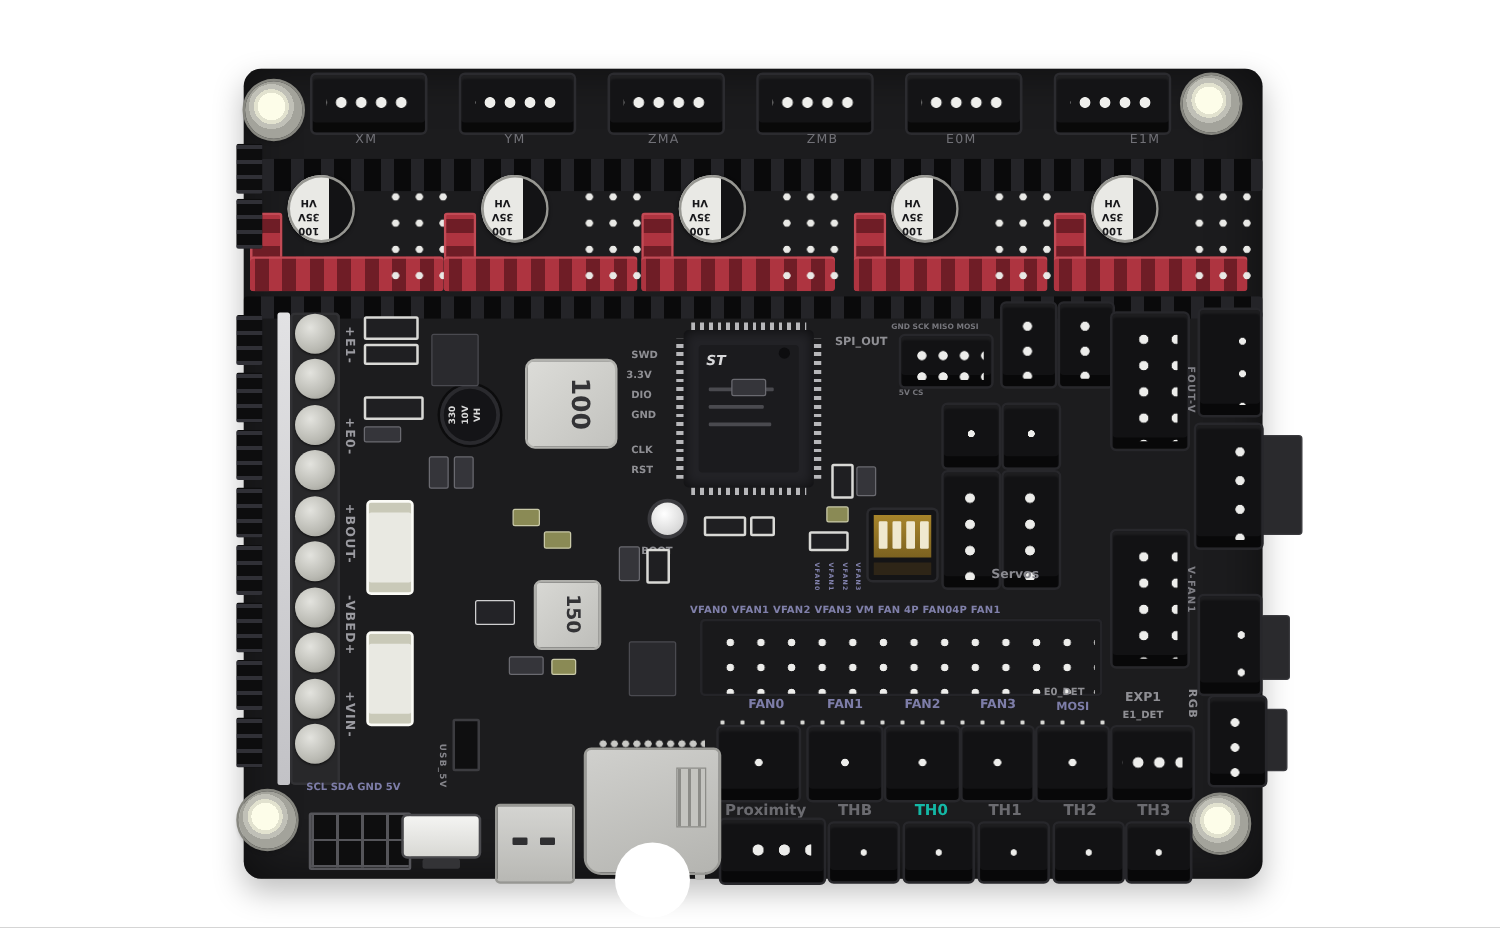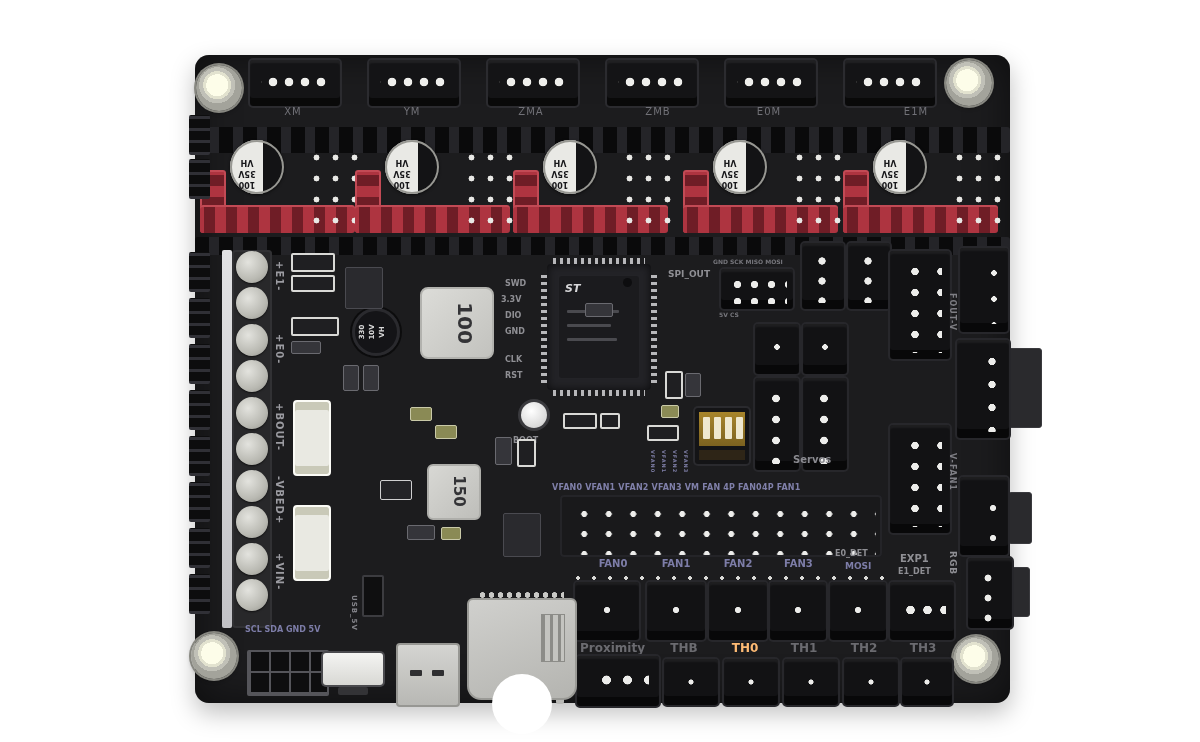--- a/index.html
+++ b/index.html
@@ -302,21 +302,21 @@
   </div>
   <div class="cbox" style="left:633px;top:525px;width:56px;height:58px">
     <div class="dg" style="left:10px;top:22px;width:36px;height:12px;background-image:radial-gradient(circle,#ededeb 0 2.8px,rgba(0,0,0,0) 3.3px);background-size:24px 100%;background-position:6px center"></div>
   </div>
   <div class="cbox" style="left:693px;top:525px;width:64px;height:58px">
     <div class="dg" style="left:8px;top:20px;width:48px;height:16px;background-image:radial-gradient(circle,#ededeb 0 4px,rgba(0,0,0,0) 4.5px);background-size:17px 100%;background-position:4px center"></div>
   </div>
 
   <div class="silk" style="left:385px;top:586px;width:66px;font-size:12px;color:#6b6b70">Proximity</div>
   <div class="silk" style="left:474px;top:586px;width:30px;text-align:center;font-size:12px;color:#6b6b70">THB</div>
-  <div class="silk" style="left:535px;top:586px;width:30px;text-align:center;font-size:12px;color:#fdba74">TH0</div>
+  <div class="silk" style="left:535px;top:586px;width:30px;text-align:center;font-size:12px;color:#14b8a6">TH0</div>
   <div class="silk" style="left:594px;top:586px;width:30px;text-align:center;font-size:12px;color:#6b6b70">TH1</div>
   <div class="silk" style="left:654px;top:586px;width:30px;text-align:center;font-size:12px;color:#6b6b70">TH2</div>
   <div class="silk" style="left:713px;top:586px;width:30px;text-align:center;font-size:12px;color:#6b6b70">TH3</div>
   <div class="abs" style="left:361px;top:573px;width:8px;height:76px;background:#b9b9b6;border-radius:2px"></div>
   <div class="cbox" style="left:380px;top:599px;width:82px;height:50px">
     <div class="dg" style="left:14px;top:16px;width:58px;height:16px;background-image:radial-gradient(circle,#ededeb 0 4.2px,rgba(0,0,0,0) 4.7px);background-size:21px 100%;background-position:5px center"></div>
   </div>
   <div class="cbox" style="left:467px;top:602px;width:54px;height:46px">
     <div class="dg" style="left:11px;top:18px;width:32px;height:10px;background-image:radial-gradient(circle,#ededeb 0 2.3px,rgba(0,0,0,0) 2.8px);background-size:22px 100%;background-position:5px center"></div>
   </div>

